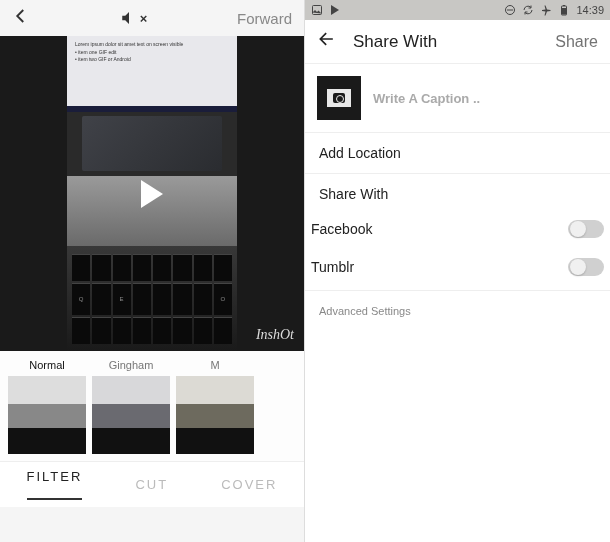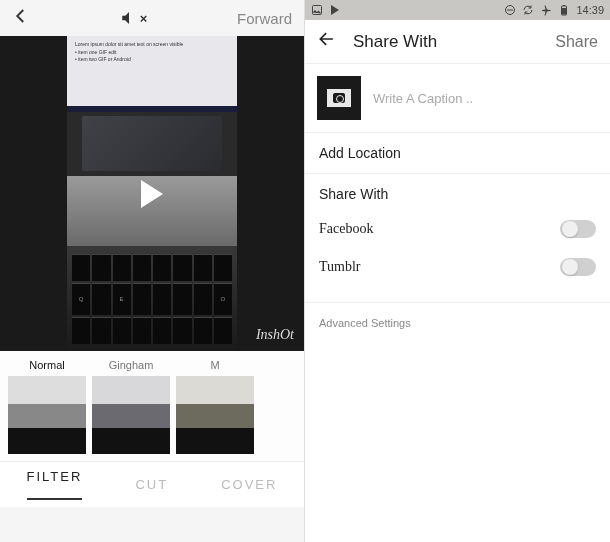--- a/index.html
+++ b/index.html
@@ -58,36 +58,36 @@
     .status-left, .status-right { display: flex; align-items: center; gap: 6px; }
     .status-icon { width: 12px; height: 12px; }
 
     
     .right-header { height: 44px; display: flex; align-items: center; padding: 0 12px; gap: 16px; border-bottom: 1px solid #eee; }
     .right-header .back { font-size: 20px; color: #222; }
     .right-header .title { font-size: 17px; color: #222; flex: 1; }
     .right-header .share-btn { color: #737373; font-size: 16px; }
 
     
-    .caption-row { display: flex; align-items: center; padding: 12px; gap: 12px; border-bottom: 1px solid #eee; }
+    .caption-row { display: flex; align-items: center; padding: 12px; gap: 12px; border-bottom: 1px solid #eee; font-weight: bold; }
     .caption-thumb { width: 44px; height: 44px; background: #1a1a1a; display: flex; align-items: center; justify-content: center; }
     .ct-inner { width: 24px; height: 18px; background: #e8e8e8; display: flex; align-items: center; justify-content: center; }
     .ct-cam { width: 12px; height: 10px; background: #1a1a1a; border-radius: 2px; position: relative; }
     .ct-cam::after { content:''; position:absolute; top:2px; left:3px; width:6px; height:6px; border:1px solid #e8e8e8; border-radius:50%; }
     .caption-input { color: #aaa; font-size: 13px; flex: 1; }
 
     
     .section-row { padding: 12px 14px; border-bottom: 1px solid #eee; font-size: 14px; color: #222; }
     .section-header { padding: 12px 14px 8px; font-size: 14px; color: #222; }
 
-    .share-item { display: flex; align-items: center; justify-content: space-between; padding: 10px 14px; font-size: 14px; color: #222; font-family: Liberation Serif, serif; }
+    .share-item { display: flex; align-items: center; justify-content: space-between; padding: 10px 6px; font-size: 14px; color: #222; }
     .toggle { width: 36px; height: 18px; background: #d0d0d0; border-radius: 9px; position: relative; }
     .toggle::after { content:''; position:absolute; top:1px; left:2px; width:16px; height:16px; background:#f0f0f0; border-radius:50%; box-shadow: 0 1px 2px rgba(0,0,0,.2); }
 
-    .advanced { padding: 14px; font-size: 11px; color: #888; border-top: 1px solid #eee; margin-top: 16px; }
+    .advanced { padding: 14px; font-size: 11px; color: #888; border-top: 1px solid #eee; margin-top: 4px; }
   </style>
 </head>
 <body>
 
 <div class="left-pane">
   <div class="left-header">
     <span class="back-arrow">
       <svg width="18" height="18" viewBox="0 0 24 24" fill="none" stroke="#333" stroke-width="2.5">
           <path d="M15 4 L7 12 L15 20"></path>
         </svg>

